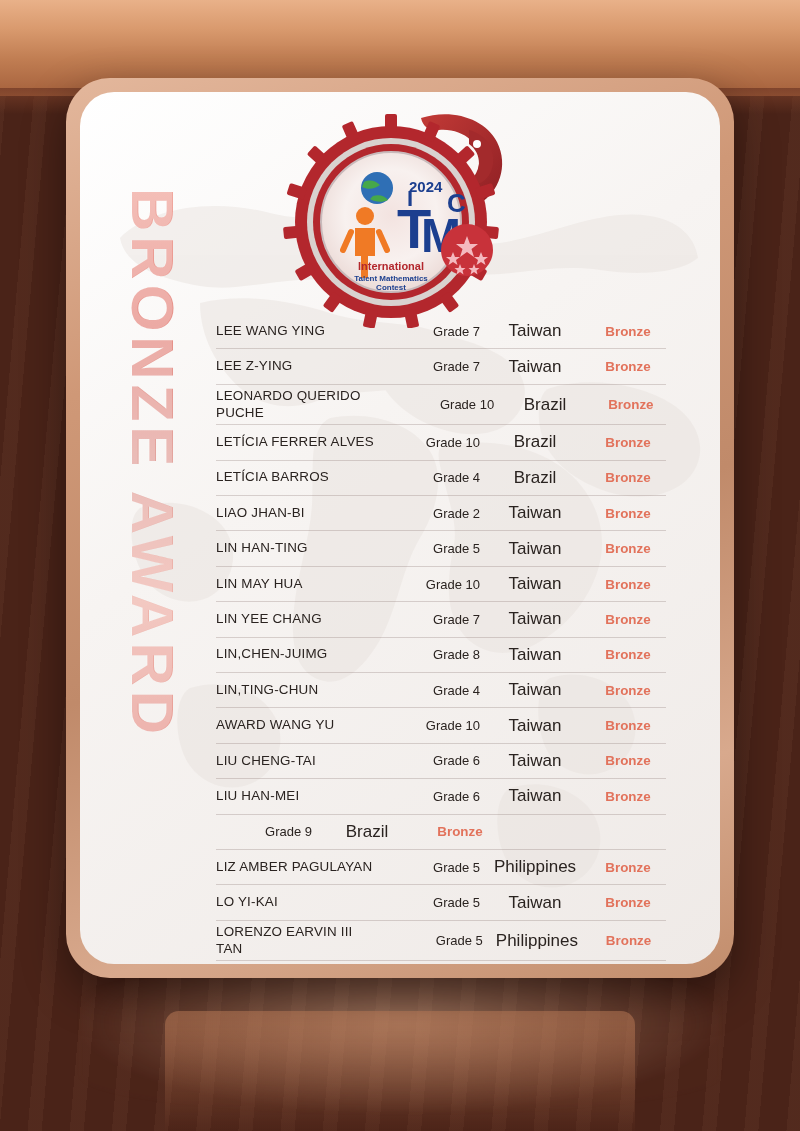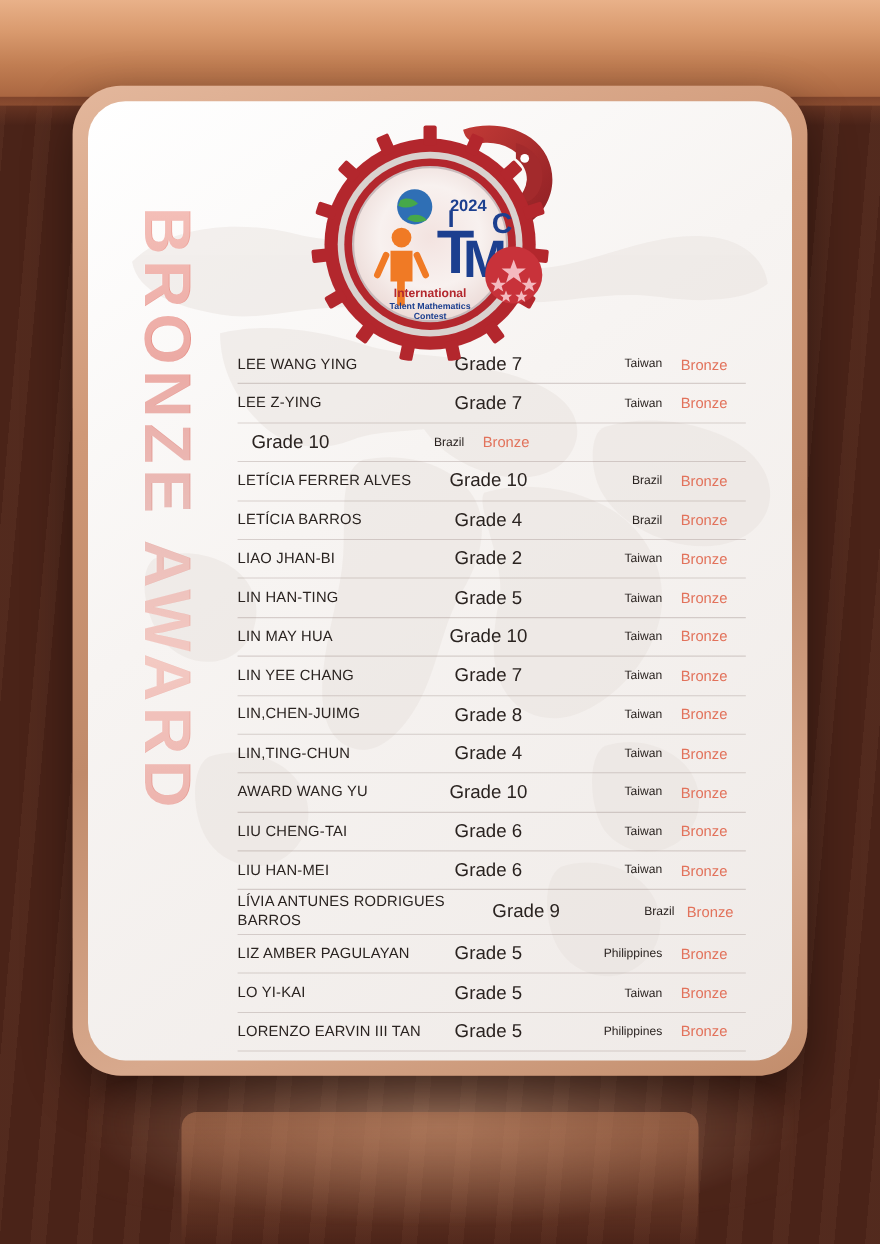--- a/index.html
+++ b/index.html
@@ -97,50 +97,50 @@
     -webkit-background-clip: text;
     background-clip: text;
     color: transparent;
     text-shadow: 0 1px 0 rgba(255,255,255,0.25);
     white-space: nowrap;
   }
 
   
   .list {
     position: absolute;
-    left: 136px; right: 42px; top: 222px;
+    left: 136px; right: 54px; top: 222px;
     z-index: 4;
   }
   .row {
     display: flex;
     align-items: center;
     min-height: 35.4px;
     border-bottom: 1px solid rgba(140,120,115,0.30);
     padding: 3px 0;
   }
   .row:last-child { border-bottom: 1px solid rgba(140,120,115,0.30); }
   .c-name {
     flex: 1 1 auto;
     font-size: 13.4px;
     color: #2a2320;
     letter-spacing: .2px;
     padding-right: 8px;
     line-height: 1.25;
   }
   .c-grade {
-    width: 96px; text-align: center;
+    width: 96px; text-align: right;
+    font-size: 13px; color: #2a2320;
+  }
+  .c-country {
+    width: 110px; text-align: center;
     font-size: 17px; color: #2a2320;
-  }
-  .c-country {
-    width: 110px; text-align: right;
-    font-size: 11px; color: #2a2320;
   }
   .c-award {
     width: 76px; text-align: center;
-    font-size: 13.4px; color: #e2725b; font-weight: 400;
+    font-size: 13.4px; color: #e2725b; font-weight: 700;
   }
 </style>
 </head>
 <body>
 
 <div class="stage">
   <div class="stage-rays"></div>
   <div class="top-band"></div>
   <div class="floor-disc"></div>
   <div class="pedestal"></div>
@@ -255,20 +255,21 @@
         <div class="c-country">Taiwan</div>
         <div class="c-award">Bronze</div>
       </div>
       <div class="row">
         <div class="c-name">LEE Z-YING</div>
         <div class="c-grade">Grade 7</div>
         <div class="c-country">Taiwan</div>
         <div class="c-award">Bronze</div>
       </div>
       <div class="row">
+        <div class="c-name">LEONARDO QUERIDO  PUCHE</div>
         <div class="c-grade">Grade 10</div>
         <div class="c-country">Brazil</div>
         <div class="c-award">Bronze</div>
       </div>
       <div class="row">
         <div class="c-name">LETÍCIA FERRER  ALVES</div>
         <div class="c-grade">Grade 10</div>
         <div class="c-country">Brazil</div>
         <div class="c-award">Bronze</div>
       </div>
@@ -326,21 +327,20 @@
         <div class="c-country">Taiwan</div>
         <div class="c-award">Bronze</div>
       </div>
       <div class="row">
         <div class="c-name">LIU HAN-MEI</div>
         <div class="c-grade">Grade 6</div>
         <div class="c-country">Taiwan</div>
         <div class="c-award">Bronze</div>
       </div>
       <div class="row">
-        <div class="c-name">LÍVIA ANTUNES  RODRIGUES BARROS</div>
         <div class="c-grade">Grade 9</div>
         <div class="c-country">Brazil</div>
         <div class="c-award">Bronze</div>
       </div>
       <div class="row">
         <div class="c-name">LIZ AMBER  PAGULAYAN</div>
         <div class="c-grade">Grade 5</div>
         <div class="c-country">Philippines</div>
         <div class="c-award">Bronze</div>
       </div>

